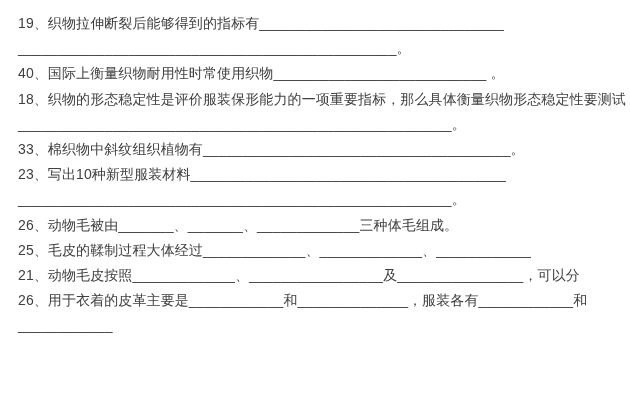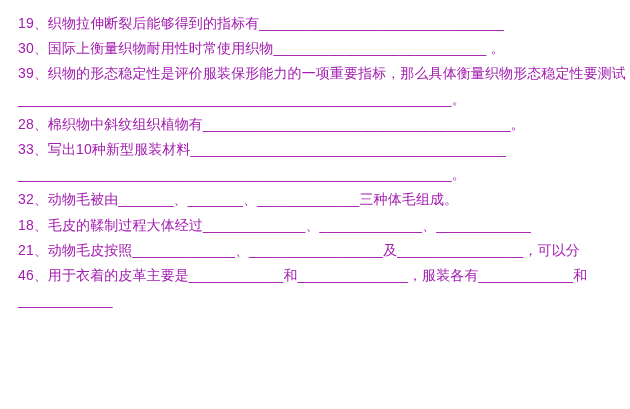--- a/index.html
+++ b/index.html
@@ -12,37 +12,38 @@
     background: #ffffff;
     overflow: hidden;
   }
   .page {
     box-sizing: border-box;
     width: 630px;
     height: 409px;
     padding: 11px 0 0 18px;
     font-family: "Liberation Sans", "DejaVu Sans", sans-serif;
     font-size: 14px;
-    color: #a21caf;
+    color: #404040;
   }
   .line {
     line-height: 25.2px;
     white-space: pre;
     letter-spacing: 0.1px;
   }
 </style>
 </head>
 <body>
 
 <div class="page">
   <div class="line">19、织物拉伸断裂后能够得到的指标有_______________________________</div>
-  <div class="line">30、国际上衡量织物耐用性时常使用织物___________________________ 。</div>
-  <div class="line">39、织物的形态稳定性是评价服装保形能力的一项重要指标，那么具体衡量织物形态稳定性要测试</div>
+  <div class="line">________________________________________________。</div>
+  <div class="line">40、国际上衡量织物耐用性时常使用织物___________________________ 。</div>
+  <div class="line">18、织物的形态稳定性是评价服装保形能力的一项重要指标，那么具体衡量织物形态稳定性要测试</div>
   <div class="line">_______________________________________________________。</div>
-  <div class="line">28、棉织物中斜纹组织植物有_______________________________________。</div>
-  <div class="line">33、写出10种新型服装材料________________________________________</div>
+  <div class="line">33、棉织物中斜纹组织植物有_______________________________________。</div>
+  <div class="line">23、写出10种新型服装材料________________________________________</div>
   <div class="line">_______________________________________________________。</div>
-  <div class="line">32、动物毛被由_______、_______、_____________三种体毛组成。</div>
-  <div class="line">18、毛皮的鞣制过程大体经过_____________、_____________、____________</div>
+  <div class="line">26、动物毛被由_______、_______、_____________三种体毛组成。</div>
+  <div class="line">25、毛皮的鞣制过程大体经过_____________、_____________、____________</div>
   <div class="line">21、动物毛皮按照_____________、_________________及________________，可以分</div>
-  <div class="line">46、用于衣着的皮革主要是____________和______________，服装各有____________和</div>
+  <div class="line">26、用于衣着的皮革主要是____________和______________，服装各有____________和</div>
   <div class="line">____________</div>
 </div>
 
 </body></html>

